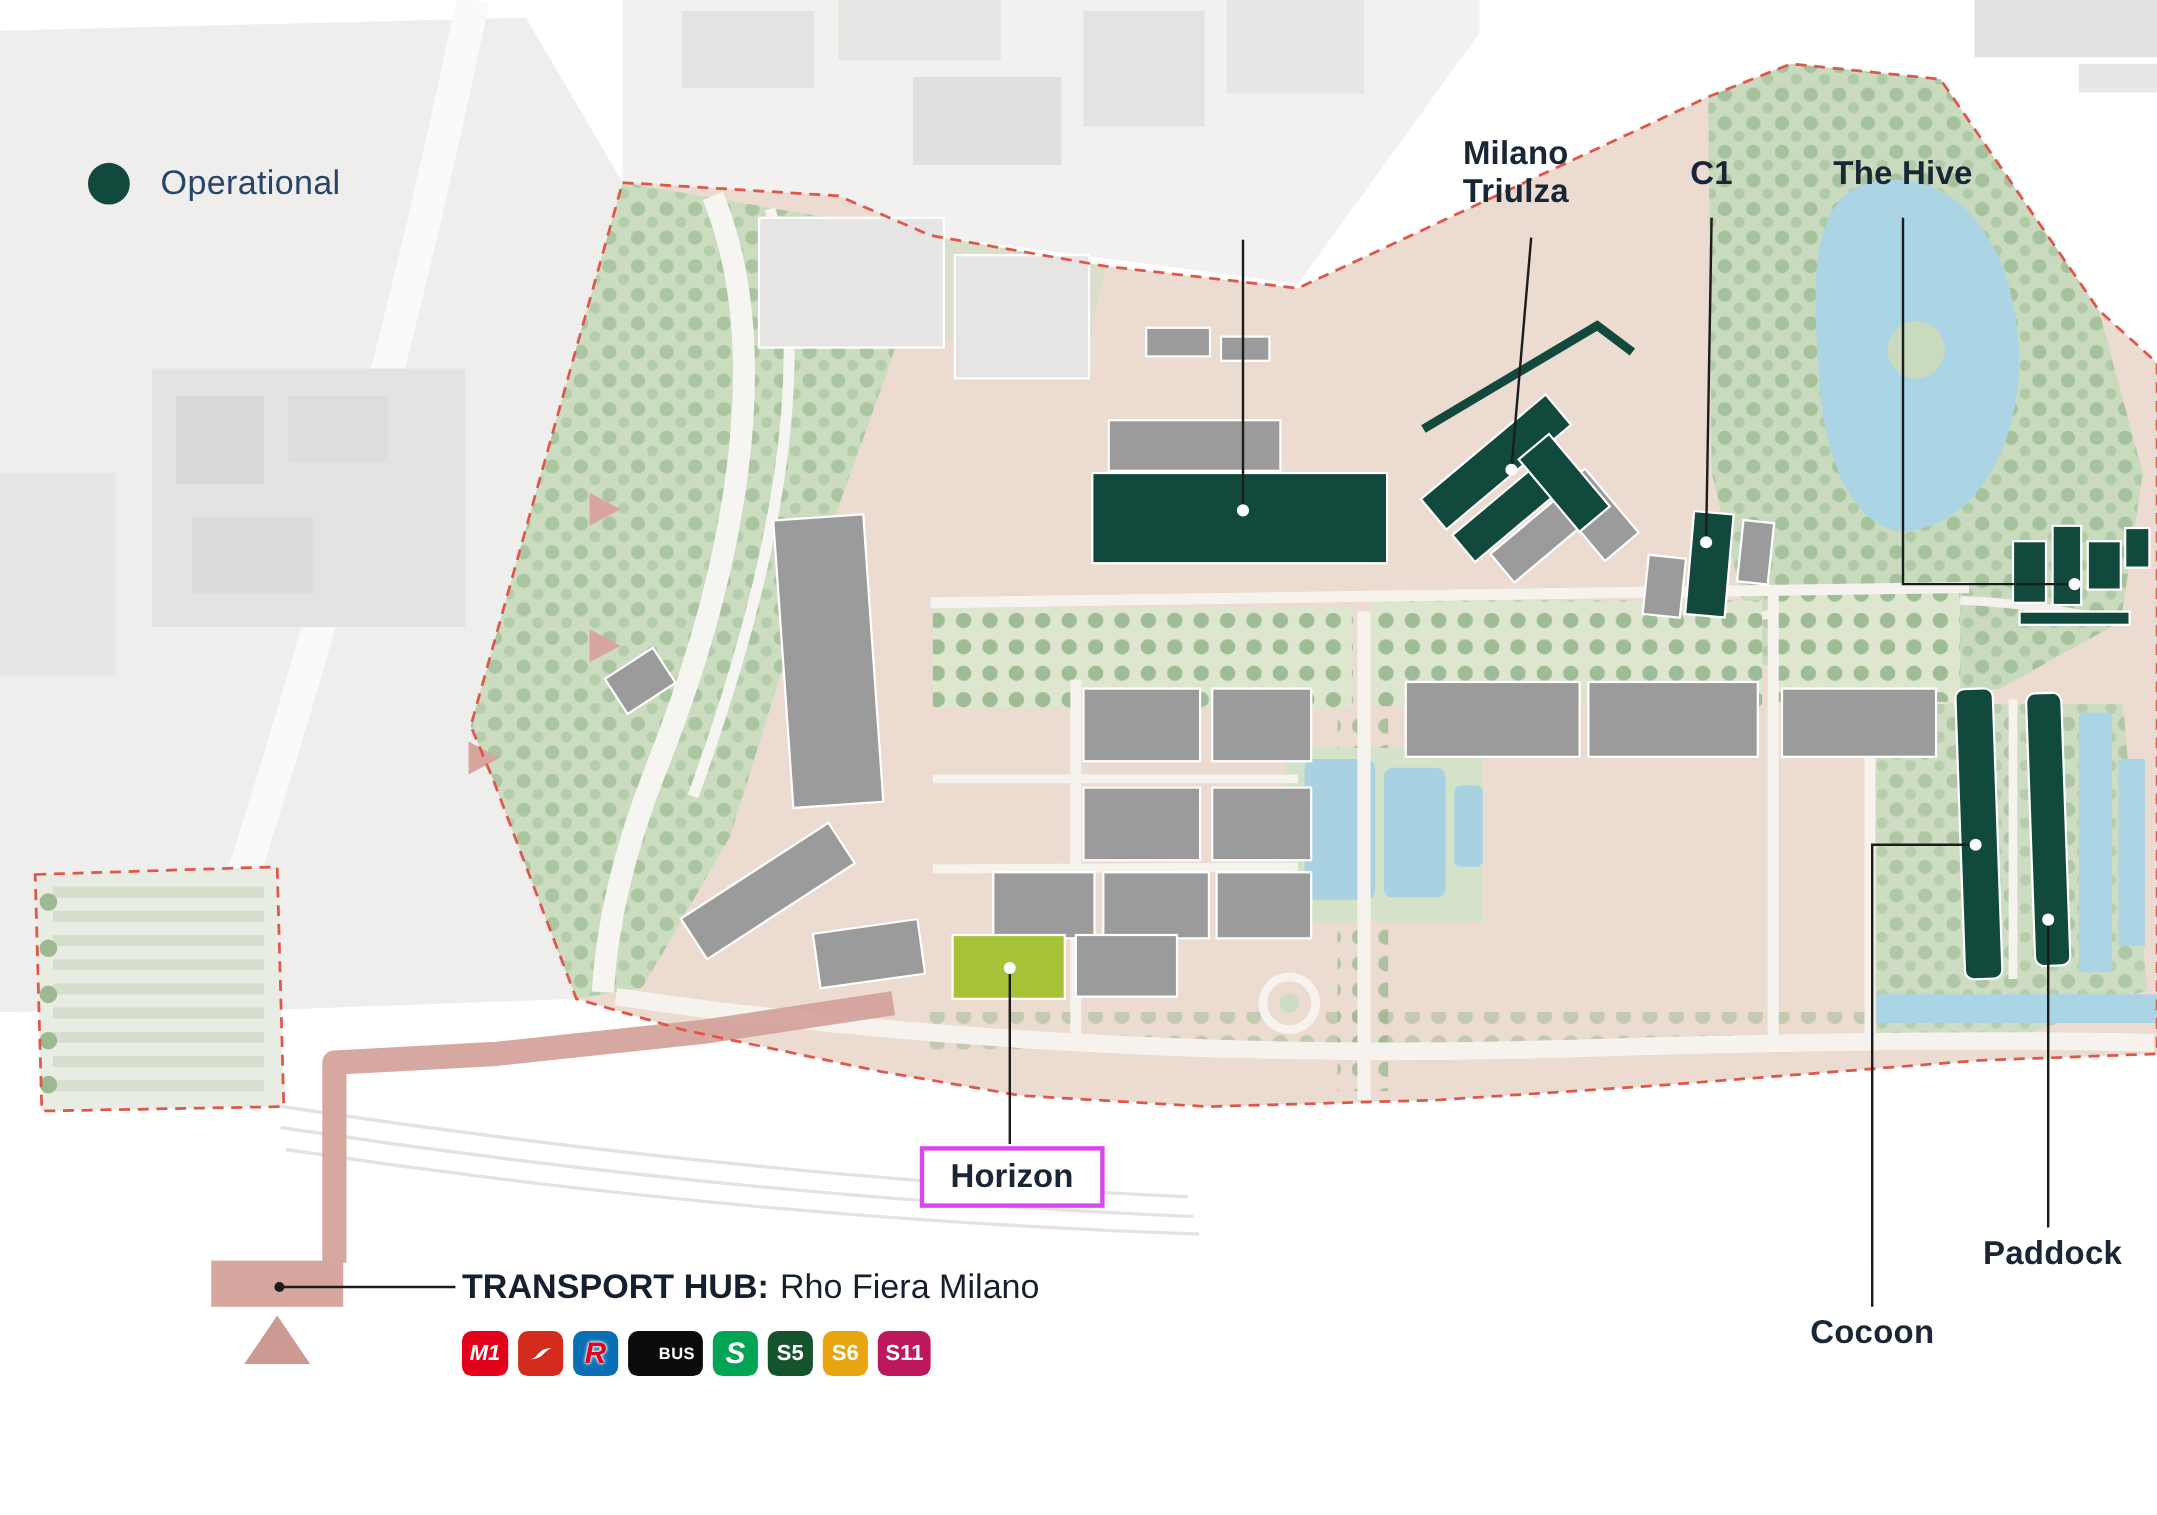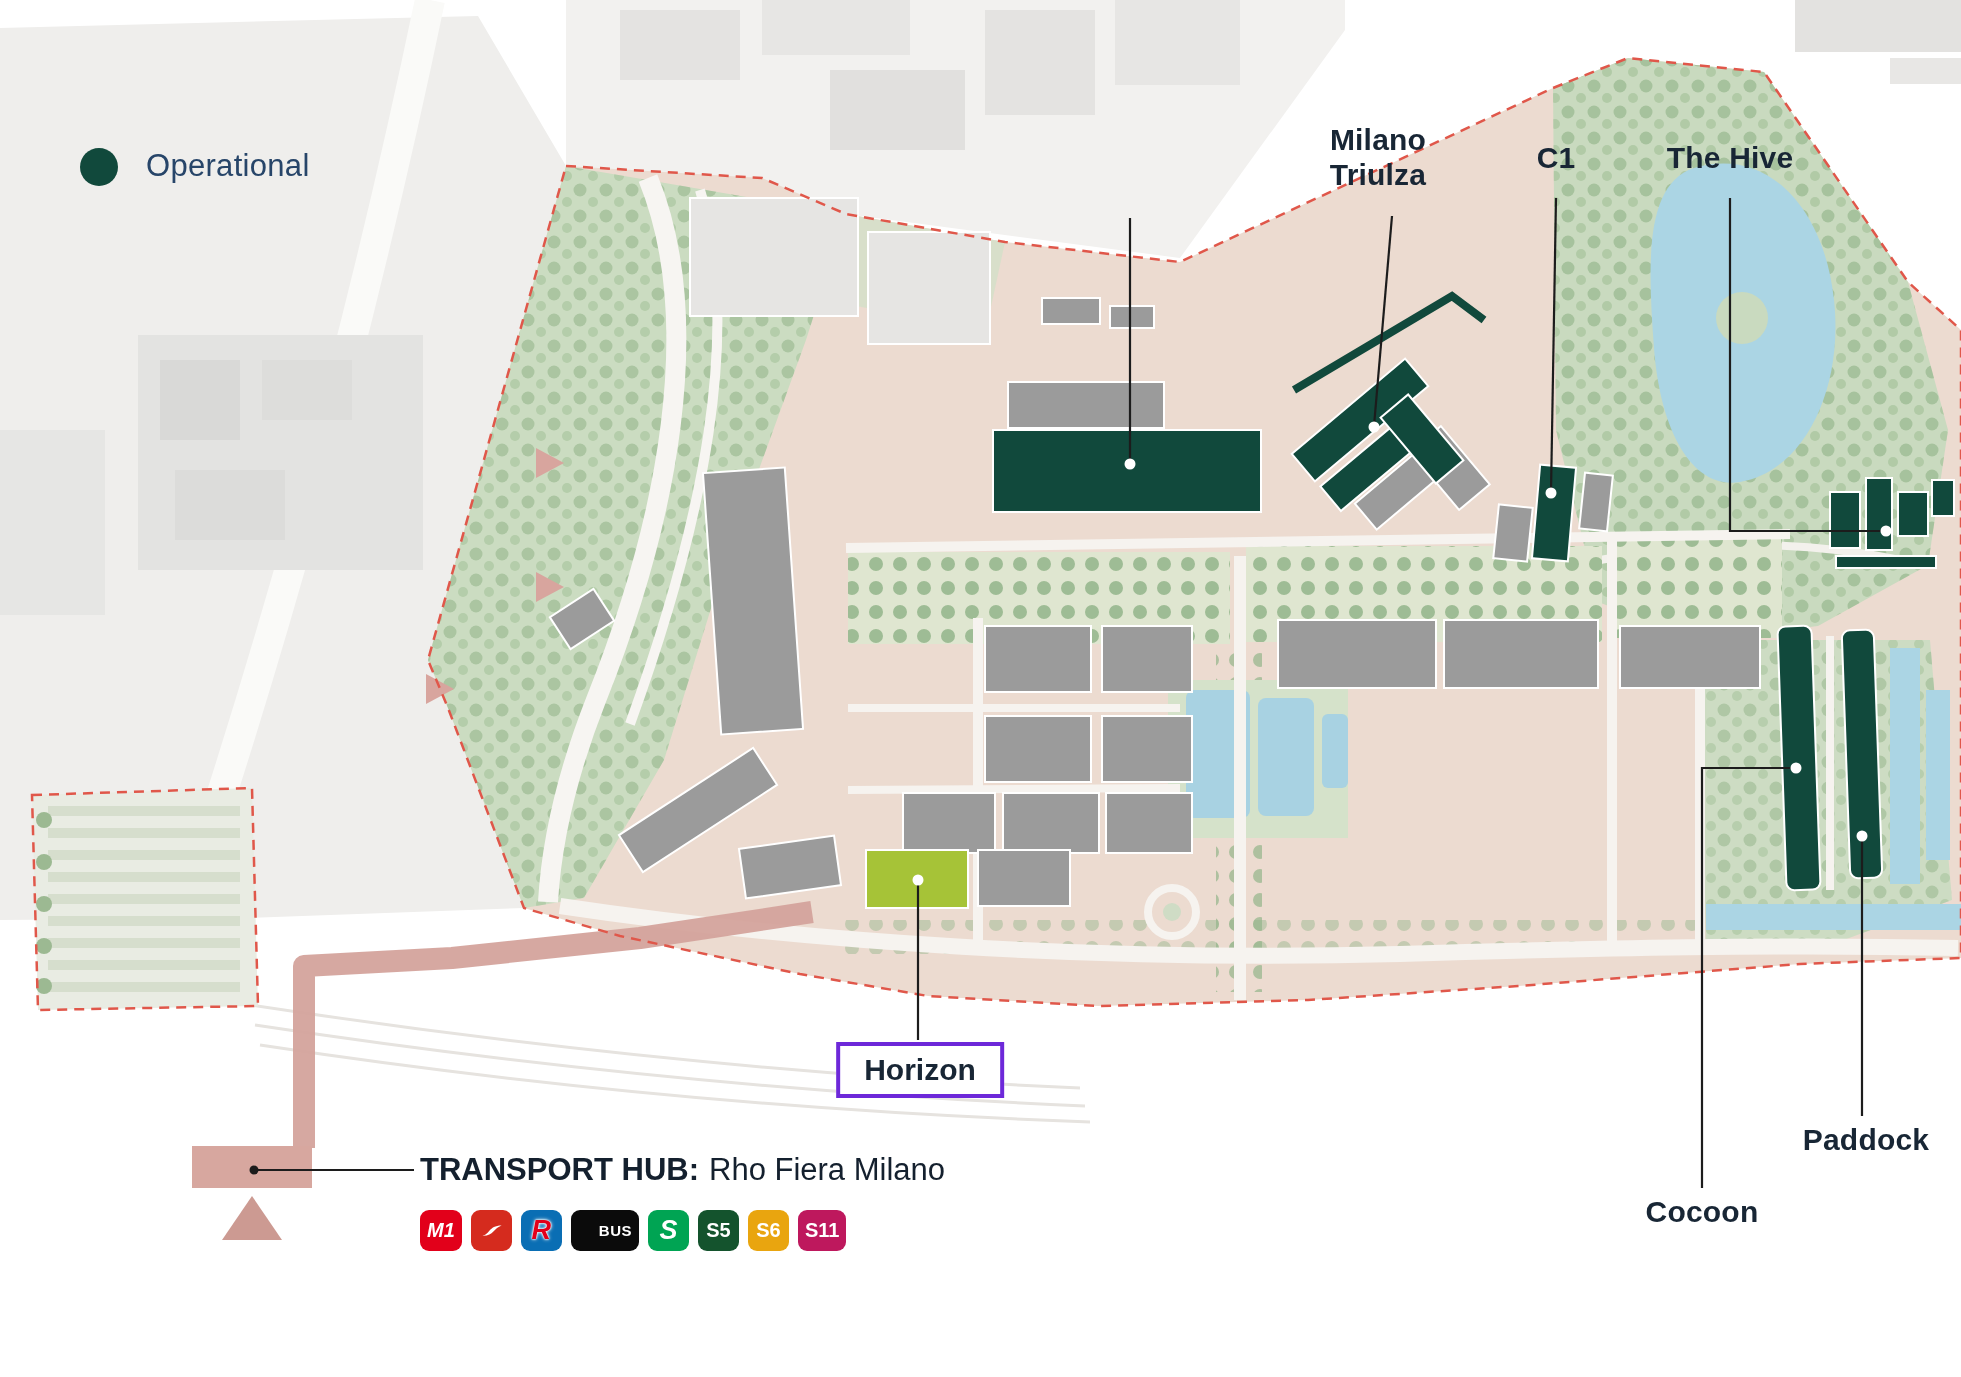--- a/index.html
+++ b/index.html
@@ -5,21 +5,21 @@
   html,body{margin:0;padding:0;background:#ffffff;}
   .stage{position:relative;width:1961px;height:1377px;overflow:hidden;background:#ffffff;
          font-family:"Liberation Sans",sans-serif;}
   .map-svg{position:absolute;left:0;top:0;}
   .legend{position:absolute;left:80px;top:148px;display:flex;align-items:flex-start;gap:28px;}
   .legend-dot{width:38px;height:38px;border-radius:50%;background:#11493c;flex:0 0 auto;}
   .legend-text{font-size:31px;font-weight:500;color:#274569;letter-spacing:.3px;}
   .map-label{position:absolute;transform:translateX(-50%);text-align:center;
              font-weight:700;font-size:30px;line-height:1.18;color:#182635;letter-spacing:.2px;white-space:nowrap;}
   .horizon-box{position:absolute;left:920px;top:1042px;transform:translateX(-50%);
-               background:#ffffff;border:4px solid #6d28d9;padding:7px 24px;
+               background:#ffffff;border:4px solid #d946ef;padding:7px 24px;
                font-size:30px;font-weight:700;color:#182635;}
   .transport{position:absolute;left:420px;top:1152px;font-size:31px;color:#14202e;white-space:nowrap;}
   .transport .prefix{font-weight:800;margin-right:10px;}
   .transport .name{font-weight:400;}
   .badges{position:absolute;left:420px;top:1210px;display:flex;gap:9px;align-items:center;}
   .badge{height:41px;min-width:41px;border-radius:9px;display:flex;align-items:center;justify-content:center;
          color:#fff;font-weight:700;font-size:20px;padding:0 7px;box-sizing:border-box;}
   .badge.m1{background:#e2001a;font-style:italic;}
   .badge.tn{background:#d52b1e;}
   .badge.rr{background:#0a6eb4;color:#e2001a;font-style:italic;font-weight:900;font-size:27px;

